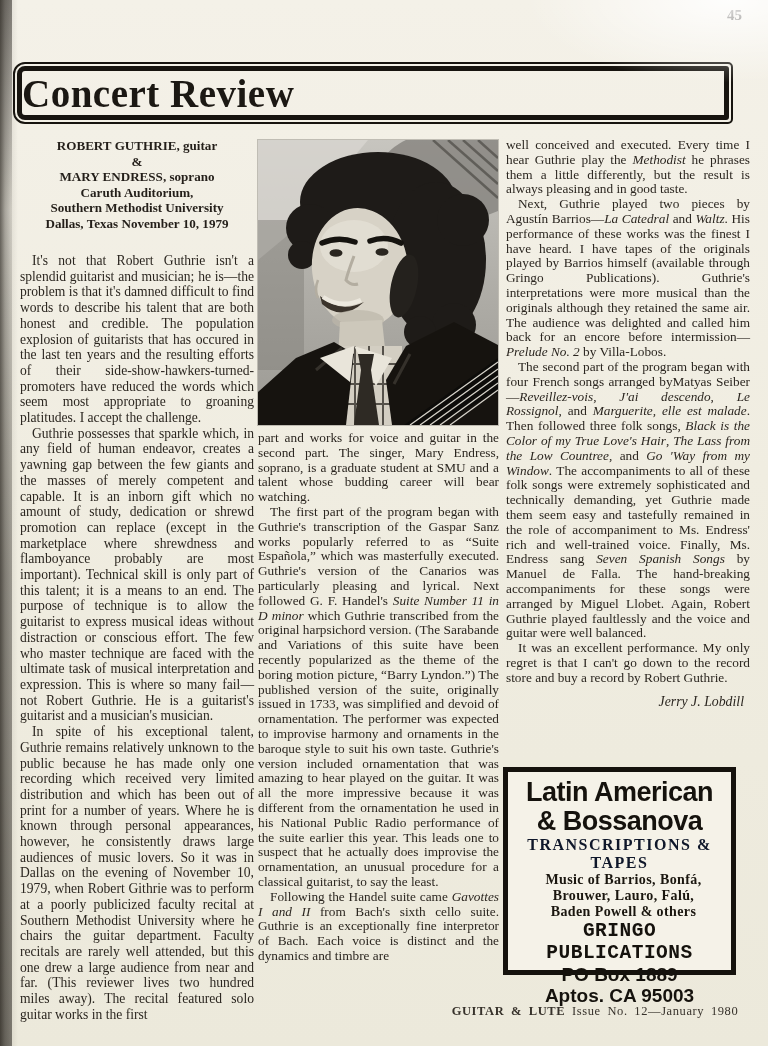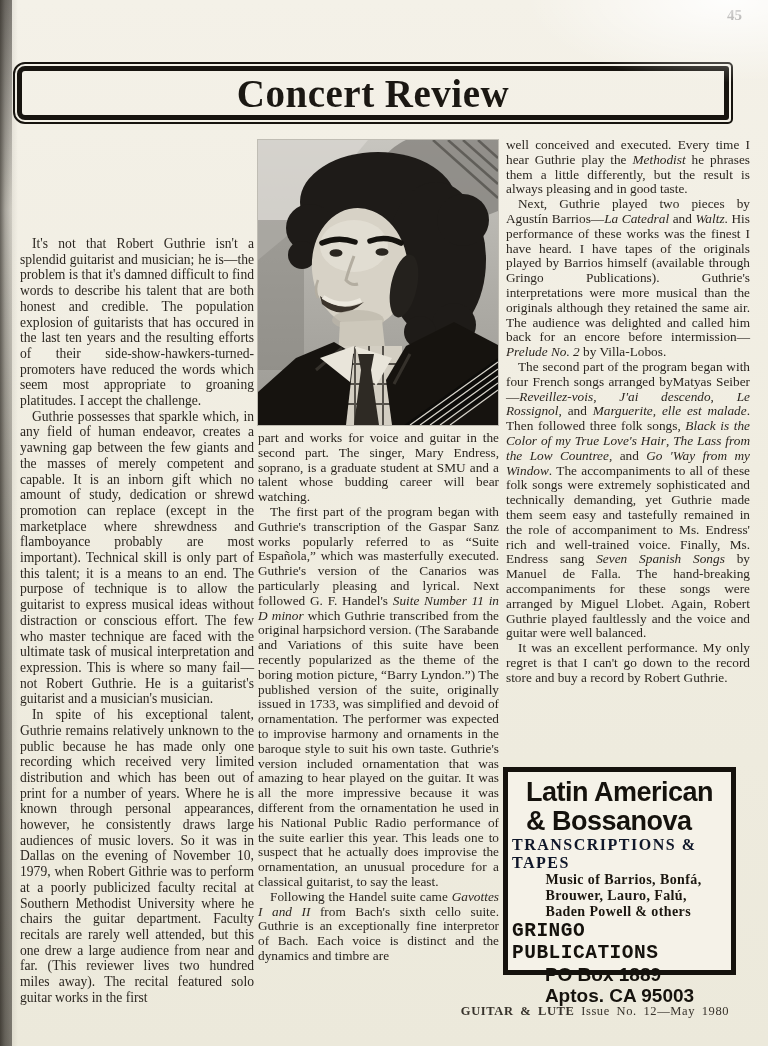--- a/index.html
+++ b/index.html
@@ -17,42 +17,42 @@
           z-index:9;pointer-events:none;}
   .curl{position:absolute;right:0;top:0;width:260px;height:90px;
         background:radial-gradient(ellipse at 85% 0%,rgba(255,255,255,.9),rgba(255,255,255,0) 65%);
         z-index:8;pointer-events:none;}
   .page-number{position:absolute;top:7px;right:26px;font-size:15px;font-weight:bold;}
   
   .title-box{position:absolute;left:13px;top:62px;width:720px;height:62px;
              border:2px solid #17140f;border-radius:12px 5px 5px 12px;padding:2px;
              box-sizing:border-box;background:transparent;}
   .title-inner{height:100%;box-sizing:border-box;border:5px solid #17140f;
-               border-radius:8px 3px 3px 8px;display:flex;align-items:center;justify-content:center;}
+               border-radius:8px 3px 3px 8px;display:flex;align-items:center;justify-content:flex-start;}
   .title-inner h1{margin:0;font-size:39px;font-weight:bold;letter-spacing:.5px;color:#1b1813;}
   
   .event-header{position:absolute;left:20px;top:138px;width:234px;text-align:center;
                 font-weight:bold;font-size:13.1px;line-height:15.6px;color:#241f1a;}
   
   .body-text{position:absolute;text-align:justify;color:#2b2620;}
   .body-text p{margin:0;padding:0;}
   .body-text p.ind{text-indent:12px;}
   .body-text i{font-style:italic;}
-  .col-left-body{left:20px;top:236px;width:234px;font-size:13.6px;line-height:15.7px;}
+  .col-left-body{left:20px;top:253px;width:234px;font-size:13.6px;line-height:15.7px;}
   .col-mid-body{left:258px;top:431px;width:241px;font-size:13.3px;line-height:14.8px;}
   .col-right-body{left:506px;top:138px;width:244px;font-size:13.3px;line-height:14.8px;}
   .byline{margin-top:10px;text-align:right;font-style:italic;font-size:13.8px;padding-right:6px;}
   
   .photo{position:absolute;left:258px;top:140px;width:240px;height:285px;background:#a9a7a1;
          box-shadow:0 0 0 1px rgba(40,36,30,.25);}
   
   .ad-box{position:absolute;left:503px;top:767px;width:233px;height:208px;
           border:5px solid #15120d;box-sizing:border-box;background:#f5f2e8;
           display:flex;flex-direction:column;align-items:center;justify-content:space-evenly;
-          padding:6px 4px;text-align:left;}
+          padding:6px 4px;text-align:center;}
   .ad-title{font-family:"Liberation Sans",sans-serif;font-weight:bold;font-size:27px;
             line-height:29px;color:#15120d;letter-spacing:-.5px;}
   .ad-sub{font-weight:bold;font-size:16px;letter-spacing:1.5px;color:#0f172a;}
   .ad-artists{font-weight:bold;font-size:14px;line-height:16px;color:#1a160f;letter-spacing:.4px;margin-left:8px;}
   .ad-pub{font-family:Liberation Mono, monospace;font-weight:bold;font-size:19.5px;
           letter-spacing:.5px;color:#15120d;}
   .ad-addr{font-family:"Liberation Sans",sans-serif;font-weight:bold;font-size:19px;
            line-height:21px;color:#15120d;}
   
   .footer{position:absolute;left:430px;top:1004px;width:330px;text-align:center;
@@ -65,20 +65,28 @@
 <div class="page">
 
   <div class="page-number">45</div>
 
   <div class="title-box">
     <div class="title-inner">
       <h1>Concert Review</h1>
     </div>
   </div>
 
+  <div class="event-header">
+      <div>ROBERT GUTHRIE, guitar</div>
+      <div>&amp;</div>
+      <div>MARY ENDRESS, soprano</div>
+      <div>Caruth Auditorium,</div>
+      <div>Southern Methodist University</div>
+      <div>Dallas, Texas November 10, 1979</div>
+    </div>
 
   <div class="body-text col-left-body">
       <p class="ind"><span>It's not that Robert Guthrie isn't a splendid guitarist and musician; he is—the problem is that it's damned difficult to find words to describe his talent that are both honest and credible. The population explosion of guitarists that has occured in the last ten years and the resulting efforts of their side-show-hawkers-turned-promoters have reduced the words which seem most appropriate to groaning platitudes. I accept the challenge.</span></p>
       <p class="ind"><span>Guthrie possesses that sparkle which, in any field of human endeavor, creates a yawning gap between the few giants and the masses of merely competent and capable. It is an inborn gift which no amount of study, dedication or shrewd promotion can replace (except in the marketplace where shrewdness and flamboyance probably are most important). Technical skill is only part of this talent; it is a means to an end. The purpose of technique is to allow the guitarist to express musical ideas without distraction or conscious effort. The few who master technique are faced with the ultimate task of musical interpretation and expression. This is where so many fail—not Robert Guthrie. He is a guitarist's guitarist and a musician's musician.</span></p>
       <p class="ind"><span>In spite of his exceptional talent, Guthrie remains relatively unknown to the public because he has made only one recording which received very limited distribution and which has been out of print for a number of years. Where he is known through personal appearances, however, he consistently draws large audiences of music lovers. So it was in Dallas on the evening of November 10, 1979, when Robert Githrie was to perform at a poorly publicized faculty recital at Southern Methodist University where he chairs the guitar department. Faculty recitals are rarely well attended, but this one drew a large audience from near and far. (This reviewer lives two hundred miles away). The recital featured solo guitar works in the first</span></p>
     </div>
 
   <div class="photo">
     <svg viewBox="0 0 240 285" width="240" height="285">
       <defs>
@@ -159,20 +167,21 @@
       <p class="ind"><span>Following the Handel suite came </span><i>Gavottes I and II</i><span> from Bach's sixth cello suite. Guthrie is an exceptionally fine interpretor of Bach. Each voice is distinct and the dynamics and timbre are</span></p>
     </div>
 
   <div class="body-text col-right-body">
     <div>
         <p><span>well conceived and executed. Every time I hear Guthrie play the </span><i>Methodist</i><span> he phrases them a little differently, but the result is always pleasing and in good taste.</span></p>
         <p class="ind"><span>Next, Guthrie played two pieces by Agustín Barrios—</span><i>La Catedral</i><span> and </span><i>Waltz</i><span>. His performance of these works was the finest I have heard. I have tapes of the originals played by Barrios himself (available through Gringo Publications). Guthrie's interpretations were more musical than the originals although they retained the same air. The audience was delighted and called him back for an encore before intermission—</span><i>Prelude No. 2</i><span> by Villa-Lobos.</span></p>
         <p class="ind"><span>The second part of the program began with four French songs arranged byMatyas Seiber—</span><i>Reveillez-vois</i><span>, </span><i>J'ai descendo</i><span>, </span><i>Le Rossignol</i><span>, and </span><i>Marguerite, elle est malade</i><span>. Then followed three folk songs, </span><i>Black is the Color of my True Love's Hair</i><span>, </span><i>The Lass from the Low Countree</i><span>, and </span><i>Go 'Way from my Window</i><span>. The accompaniments to all of these folk songs were extremely sophisticated and technically demanding, yet Guthrie made them seem easy and tastefully remained in the role of accompaniment to Ms. Endress' rich and well-trained voice. Finally, Ms. Endress sang </span><i>Seven Spanish Songs</i><span> by Manuel de Falla. The hand-breaking accompaniments for these songs were arranged by Miguel Llobet. Again, Robert Guthrie played faultlessly and the voice and guitar were well balanced.</span></p>
         <p class="ind"><span>It was an excellent performance. My only regret is that I can't go down to the record store and buy a record by Robert Guthrie.</span></p>
       </div>
+    <div class="byline">Jerry J. Lobdill</div>
   </div>
 
   <div class="ad-box">
     <div class="ad-title">
         <div>Latin American</div>
         <div>&amp; Bossanova</div>
       </div>
     <div class="ad-sub">TRANSCRIPTIONS &amp; TAPES</div>
     <div class="ad-artists">
         <div>Music of Barrios, Bonfá,</div>
@@ -181,19 +190,19 @@
       </div>
     <div class="ad-pub">GRINGO PUBLICATIONS</div>
     <div class="ad-addr">
         <div>PO Box 1889</div>
         <div>Aptos. CA 95003</div>
       </div>
   </div>
 
   <div class="footer">
     <span class="journal">GUITAR &amp; LUTE</span>
-    <span>Issue No. 12—May 1980</span>
+    <span>Issue No. 12—January 1980</span>
   </div>
 
   <div class="gutter2"></div>
   <div class="gutter"></div>
   <div class="curl"></div>
 </div>
 
 </body></html>

